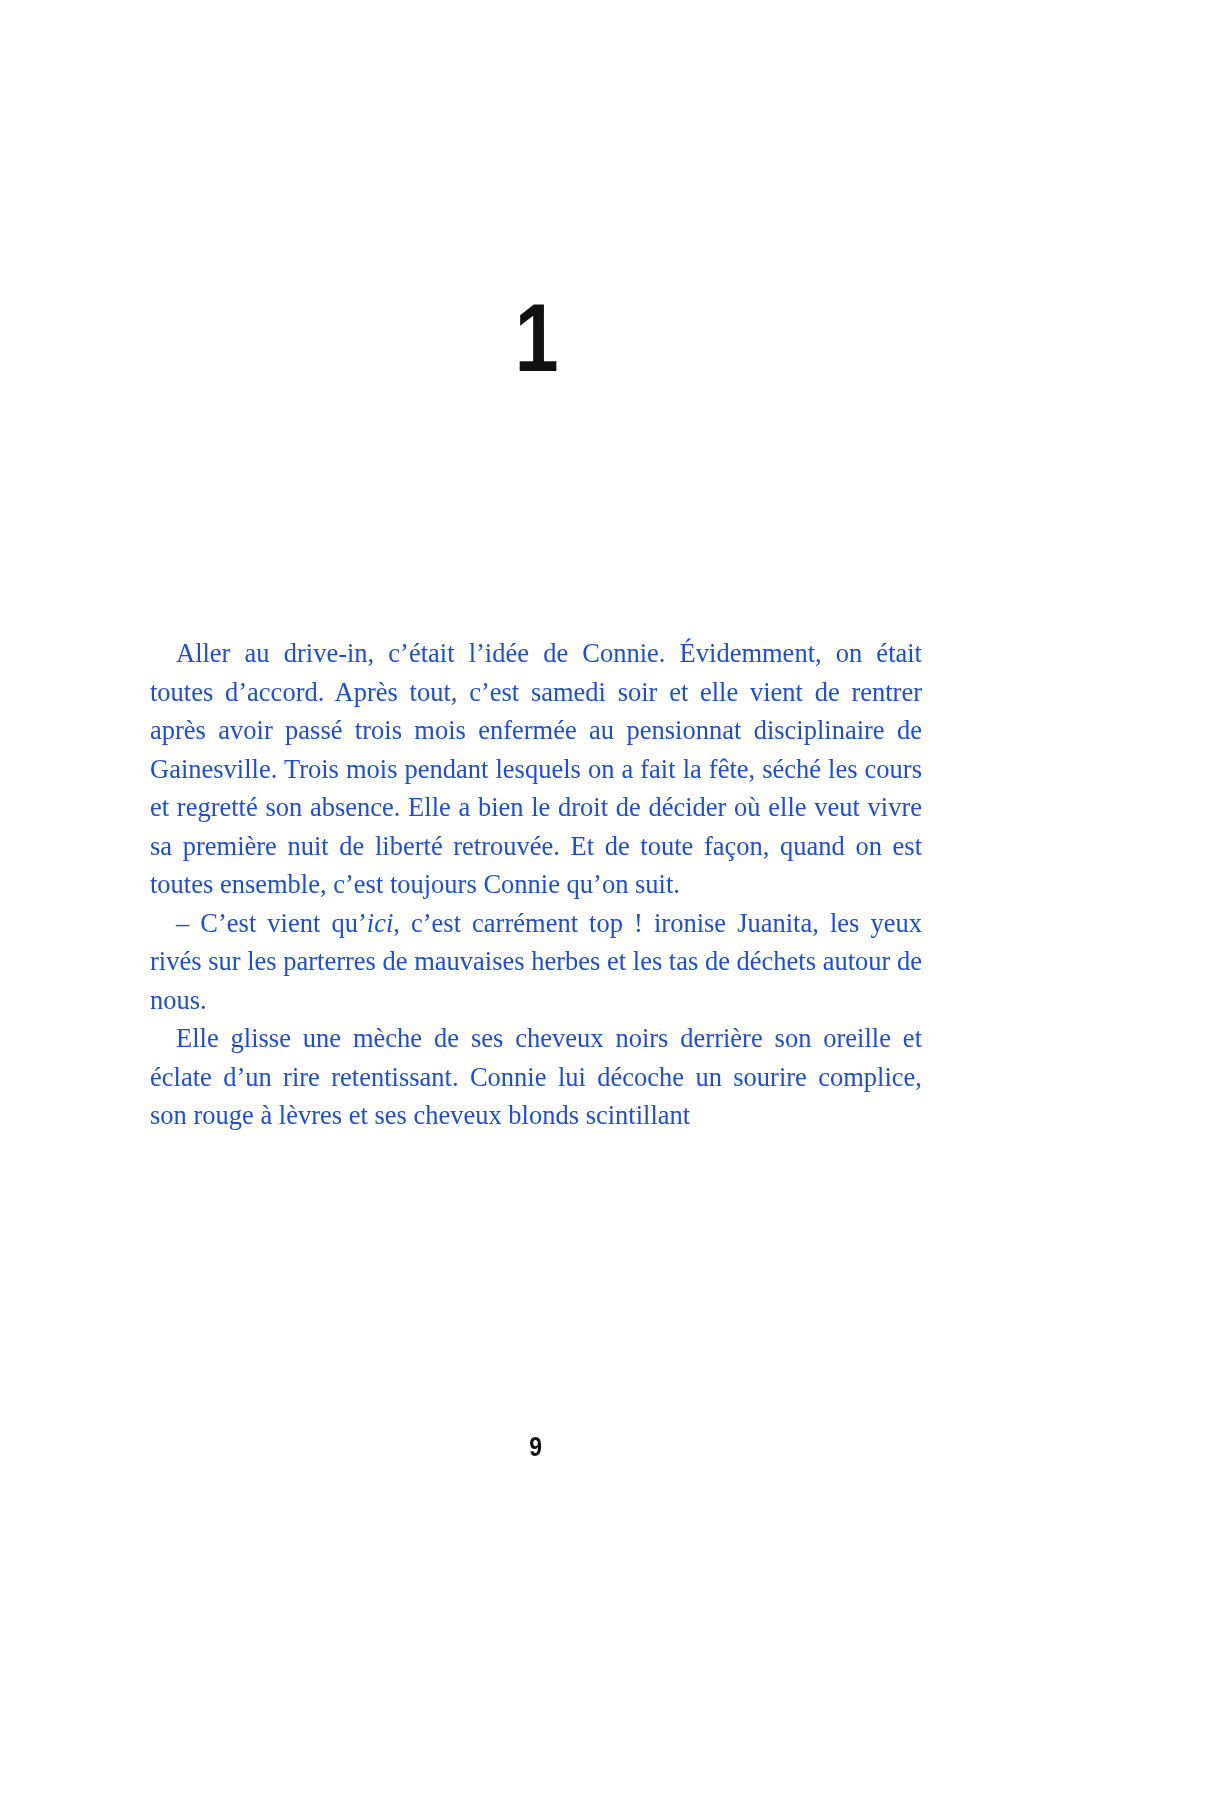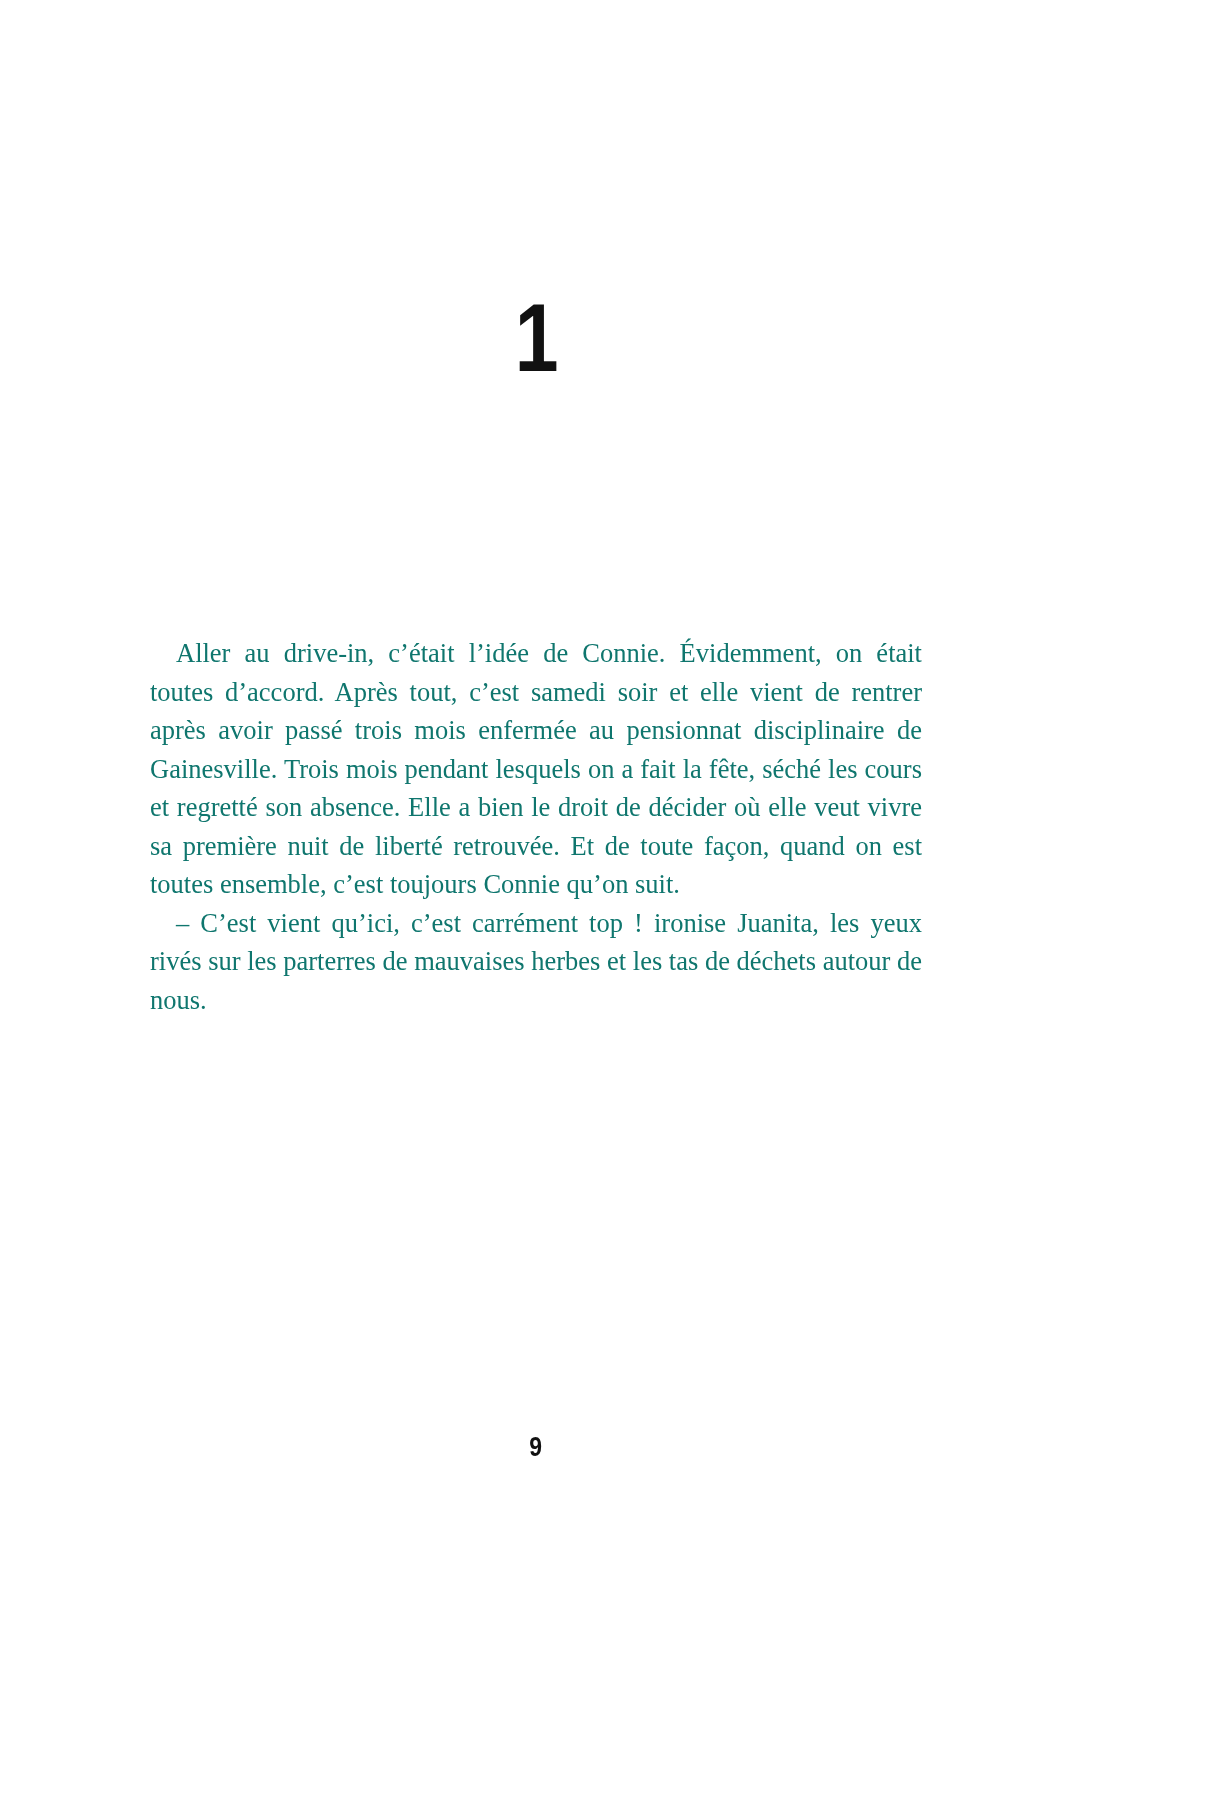--- a/index.html
+++ b/index.html
@@ -40,28 +40,29 @@
     display: inline-block;
     transform: scaleX(0.82);
     transform-origin: center;
   }
 
   .text-block {
     margin-top: 248px;
     font-size: 26.5px;
     line-height: 38.5px;
     text-align: justify;
-    color: #0f766e;
+    color: #1d4ed8;
   }
 
   .text-block p {
     text-indent: 26px;
   }
 
   .text-block .italic {
+    font-style: italic;
   }
 
   .folio {
     position: absolute;
     left: 150px;
     width: 772px;
     top: 1432px;
     text-align: center;
     font-family: "Liberation Sans", sans-serif;
     font-weight: 700;
@@ -82,20 +83,21 @@
 
   <div class="text-column">
 
     <div class="chapter-number">
       <span class="glyph">1</span>
     </div>
 
     <div class="text-block">
         <p><span>Aller au drive-in, c’était l’idée de Connie. Évidemment, on était toutes d’accord. Après tout, c’est samedi soir et elle vient de rentrer après avoir passé trois mois enfermée au pensionnat disciplinaire de Gainesville. Trois mois pendant lesquels on a fait la fête, séché les cours et regretté son absence. Elle a bien le droit de décider où elle veut vivre sa première nuit de liberté retrouvée. Et de toute façon, quand on est toutes ensemble, c’est toujours Connie qu’on suit.</span></p>
         <p><span>– C’est vient qu’</span><span class="italic">ici</span><span>, c’est carrément top ! ironise Juanita, les yeux rivés sur les parterres de mauvaises herbes et les tas de déchets autour de nous.</span></p>
+        <p><span>Elle glisse une mèche de ses cheveux noirs derrière son oreille et éclate d’un rire retentissant. Connie lui décoche un sourire complice, son rouge à lèvres et ses cheveux blonds scintillant</span></p>
       </div>
 
   </div>
 
   <div class="folio">
     <span class="glyph">9</span>
   </div>
 
 </div>
 

